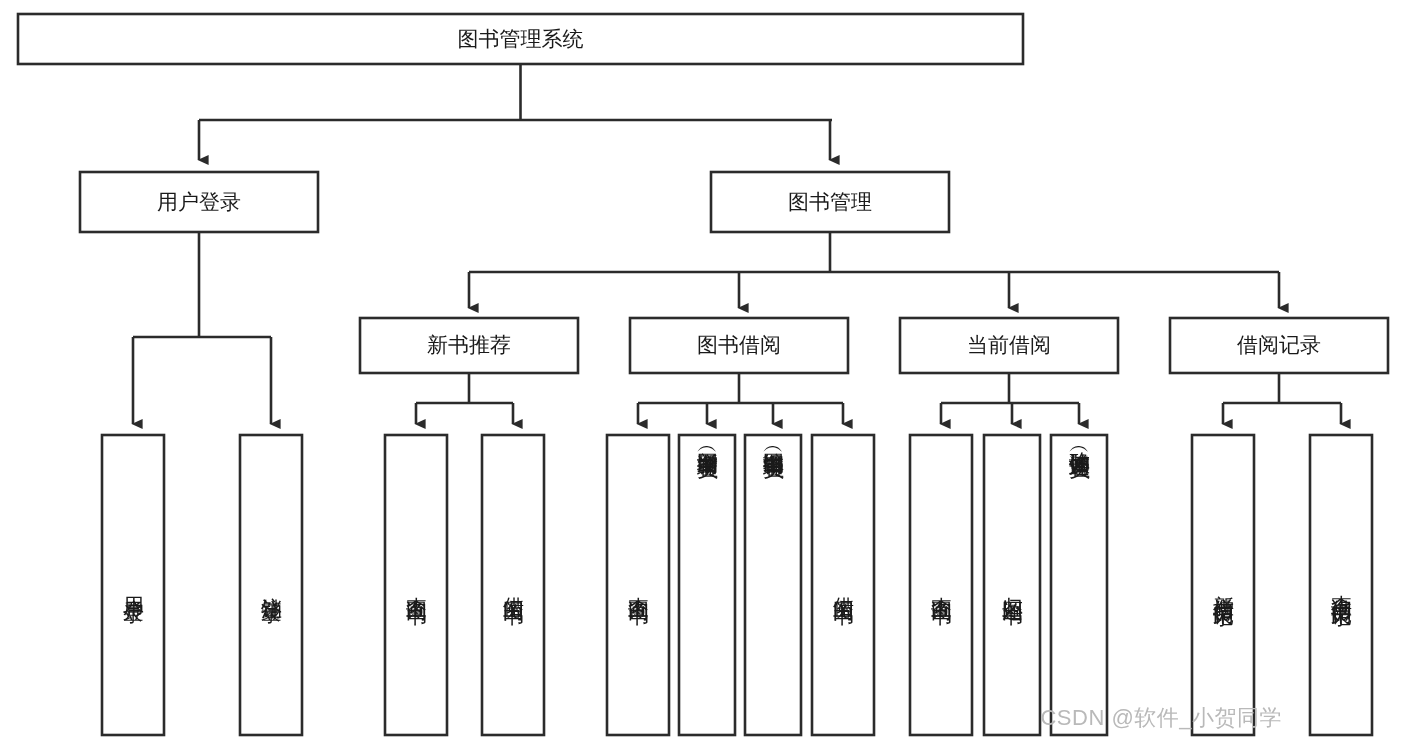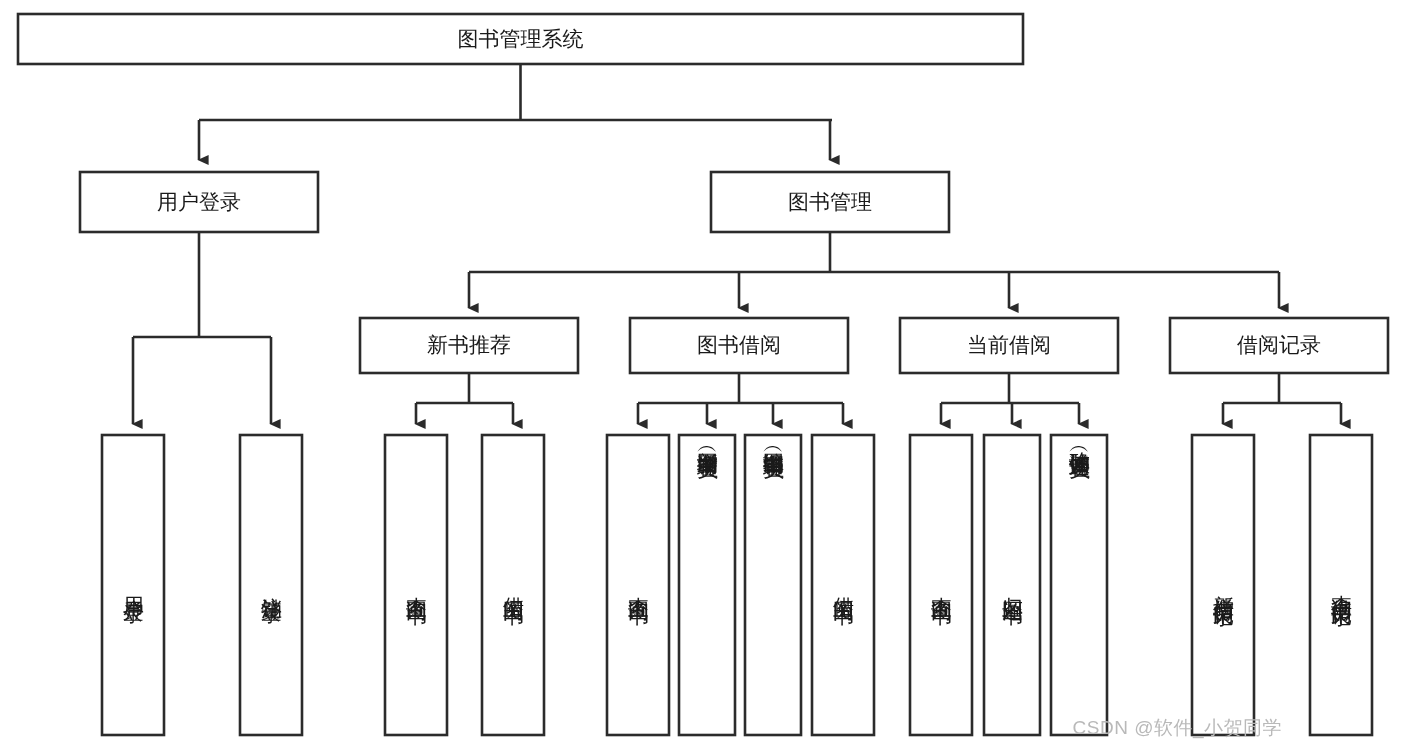--- a/index.html
+++ b/index.html
@@ -62,23 +62,23 @@
     font-size: 21px;
     line-height: 1.18;
     letter-spacing: 2.5px;
     color: #1a1a1a;
     white-space: nowrap;
     text-align: center;
   }
   .watermark {
     position: absolute;
     right: 8px;
-    bottom: 6px;
-    font-family: "Liberation Sans", "DejaVu Sans", sans-serif;
-    font-size: 19px;
+    bottom: 14px;
+    font-family: "Liberation Sans", "DejaVu Sans", sans-serif;
+    font-size: 22px;
     color: #b9b9b9;
     white-space: nowrap;
     letter-spacing: 0.5px;
   }
 </style>
 </head>
 <body>
 
 <div id="diagram-root">
 

